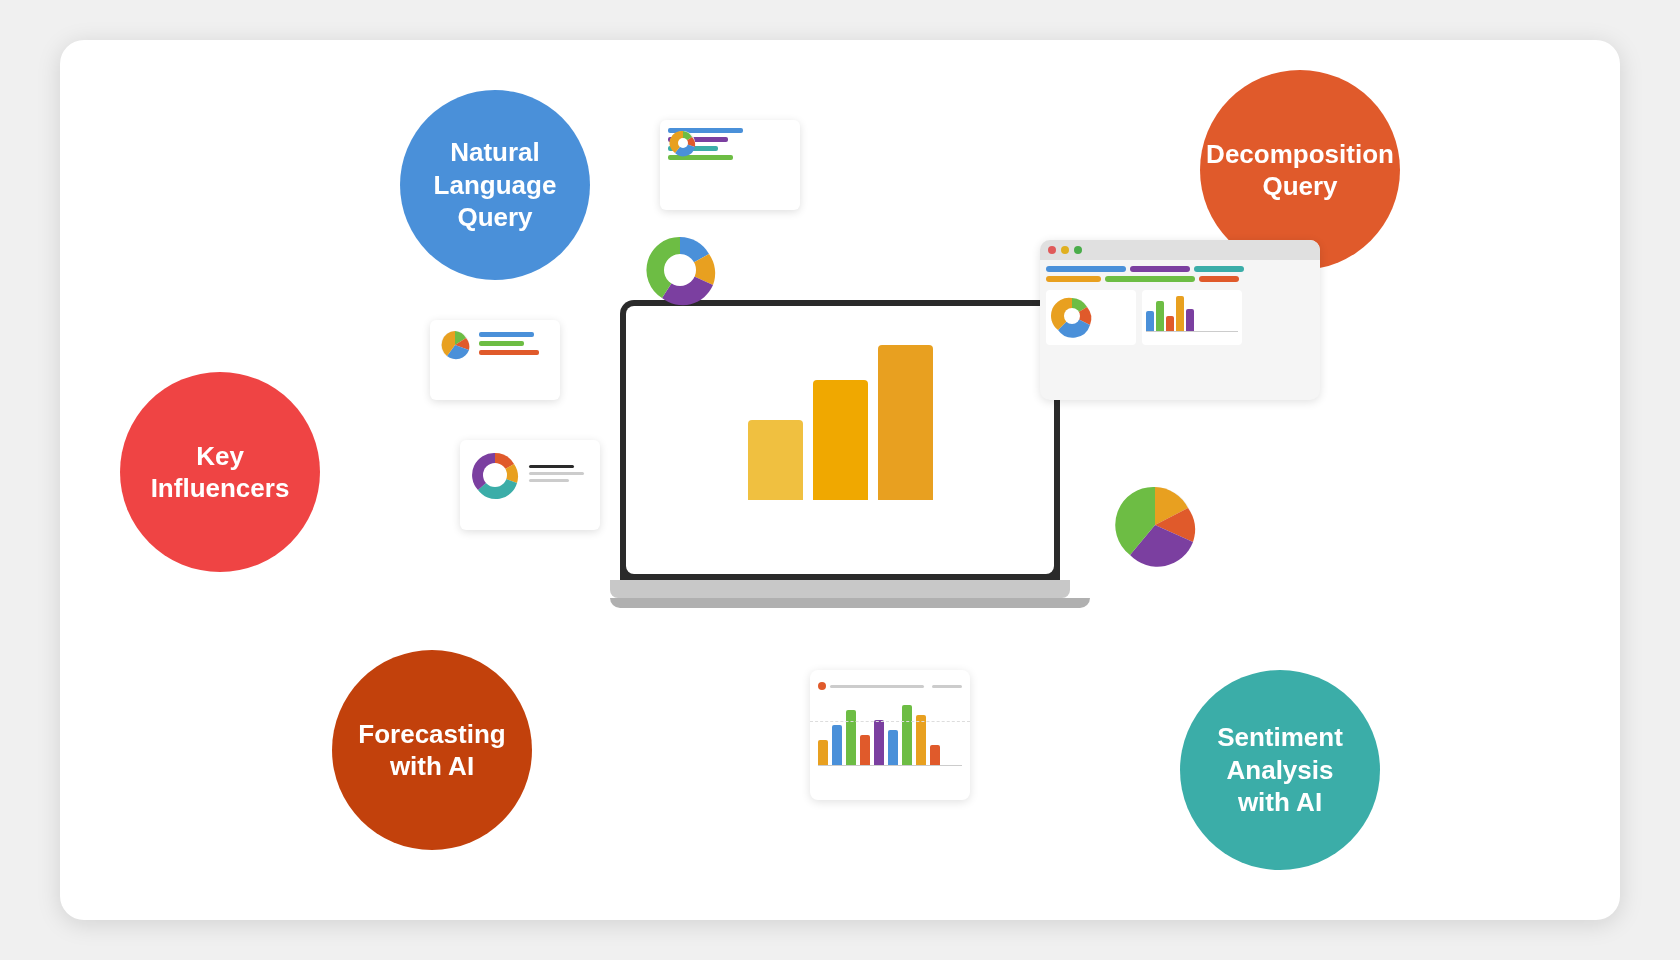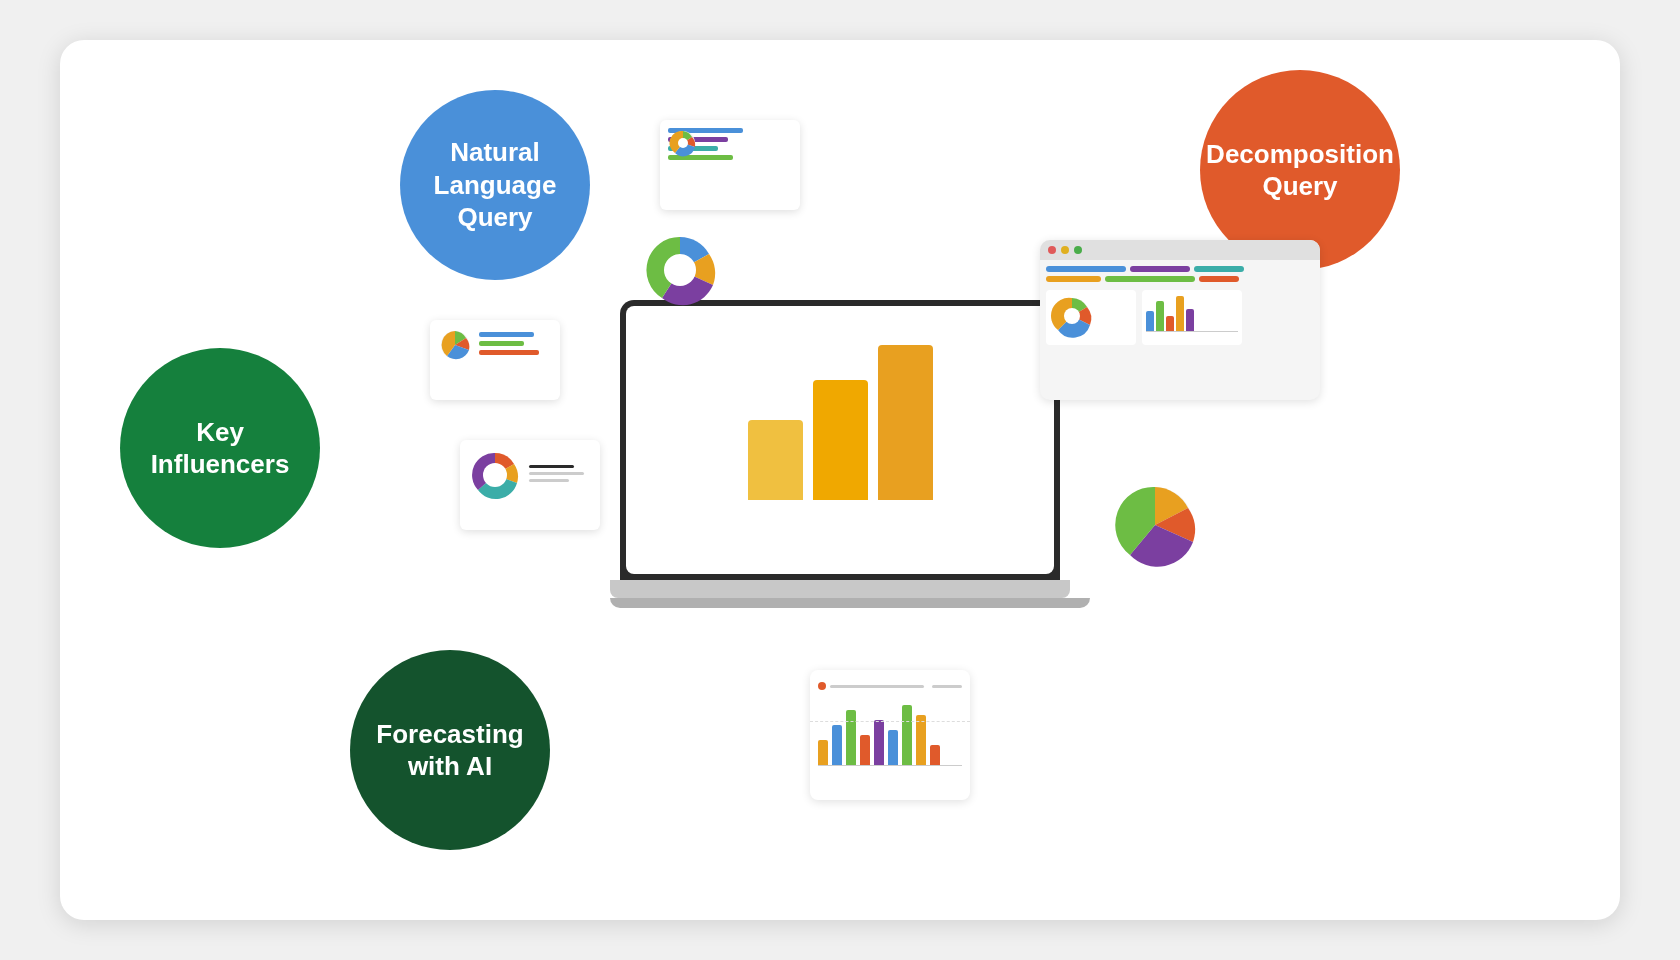--- a/index.html
+++ b/index.html
@@ -40,32 +40,32 @@
       background: #4A90D9;
       left: 340px; top: 50px;
     }
     .circle-decomp {
       width: 200px; height: 200px;
       background: #E05A2B;
       right: 220px; top: 30px;
     }
     .circle-key {
       width: 200px; height: 200px;
-      background: #15803d;
-      left: 60px; top: 308px;
+      background: #ef4444;
+      left: 60px; top: 332px;
     }
     .circle-anomaly {
       width: 200px; height: 200px;
       background: #6DBD44;
       right: 80px; top: 330px;
     }
     .circle-forecast {
       width: 200px; height: 200px;
-      background: #14532d;
-      left: 290px; bottom: 70px;
+      background: #c2410c;
+      left: 272px; bottom: 70px;
     }
     .circle-sentiment {
       width: 200px; height: 200px;
       background: #3BADA8;
       right: 240px; bottom: 50px;
     }
 
     
     .laptop-container {
       position: absolute;
@@ -227,20 +227,23 @@
 
   <div class="circle circle-key">
     <span>Key Influencers</span>
   </div>
 
 
   <div class="circle circle-forecast">
     <span>Forecasting with AI</span>
   </div>
 
+  <div class="circle circle-sentiment">
+    <span>Sentiment Analysis with AI</span>
+  </div>
 
   <div class="laptop-container">
     <div class="laptop-screen-outer">
       <div class="laptop-screen-inner">
 
         <div class="pbi-bars">
           <div class="pbi-bar" style="background:#F0C040;width:55px;height:80px;"></div>
           <div class="pbi-bar" style="background:#F0A800;width:55px;height:120px;"></div>
           <div class="pbi-bar" style="background:#E8A020;width:55px;height:155px;"></div>
         </div>

